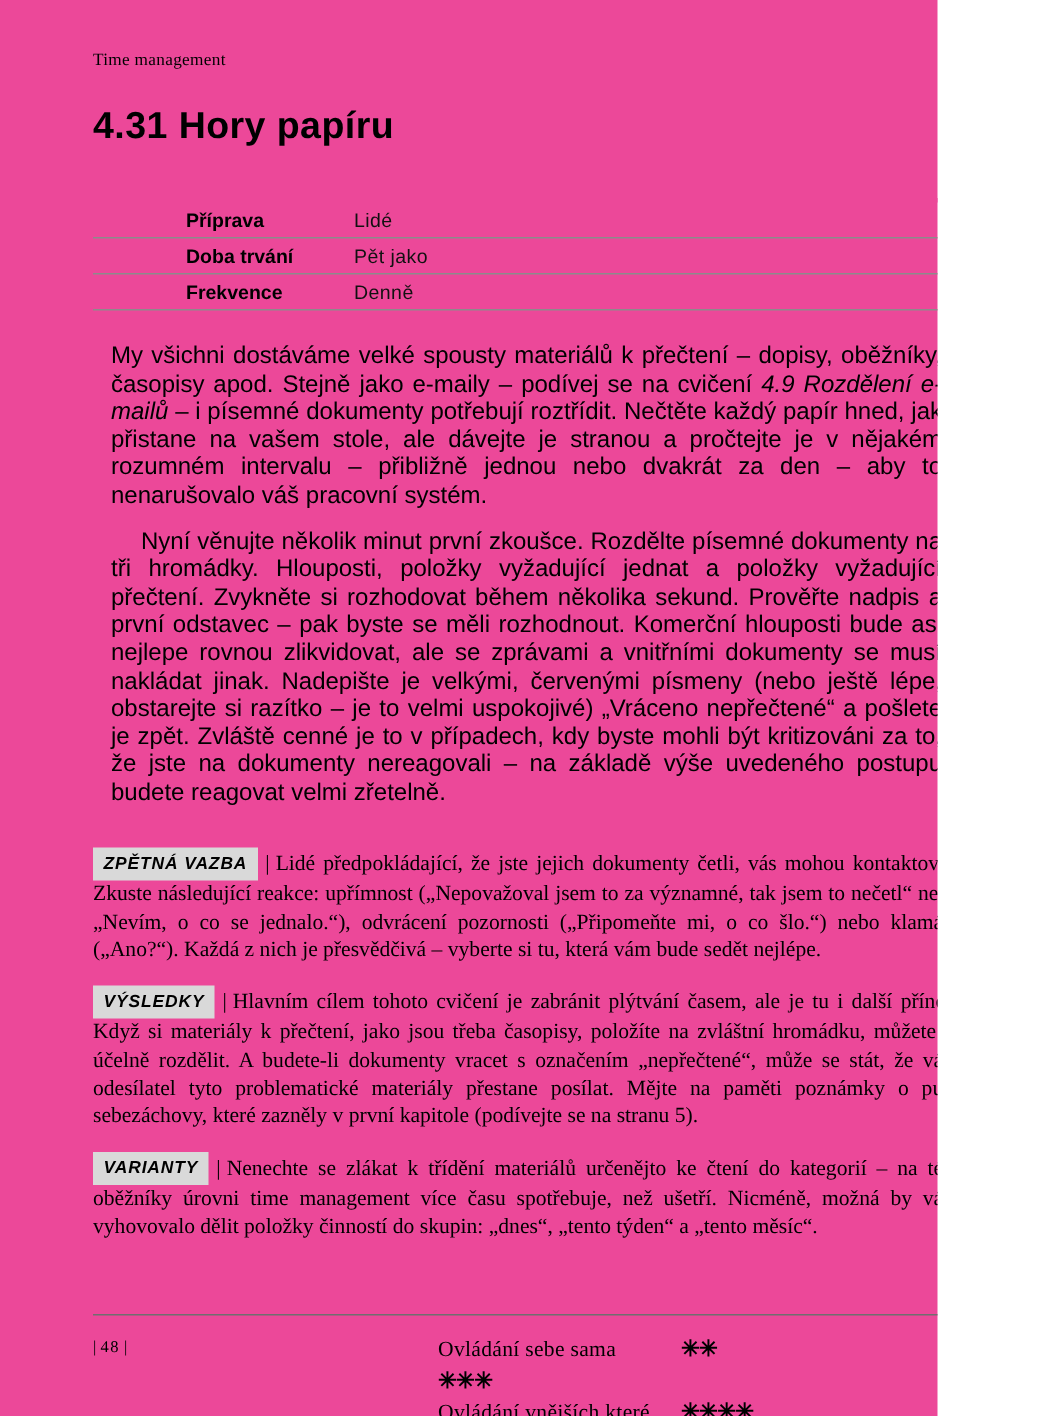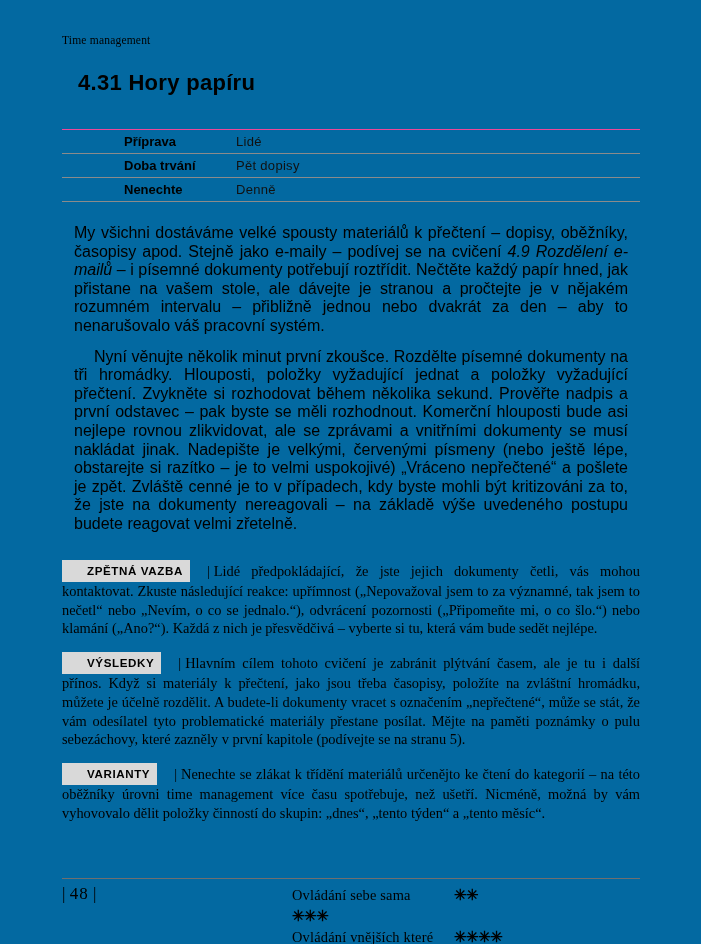--- a/index.html
+++ b/index.html
@@ -2,60 +2,60 @@
 <html><head>
 <meta charset="utf-8">
 <style>
   html, body {
     margin: 0;
     padding: 0;
     background: #ffffff;
   }
   .page {
     position: relative;
-    width: 701px;
+    width: 625px;
     height: 944px;
-    background: #0369a1;
+    background: #ec4899;
     font-family: "Liberation Serif", serif;
     color: #000000;
     overflow: hidden;
   }
   .content {
     position: absolute;
     left: 62px;
     top: 34px;
     width: 578px;
   }
   .running-head {
     font-family: "Liberation Serif", serif;
     font-size: 11.5px;
     letter-spacing: 0.2px;
     color: #000;
     margin: 0 0 24px 0;
   }
   .chapter-title {
     font-family: "Liberation Sans", sans-serif;
-    font-size: 22px;
+    font-size: 25px;
     font-weight: bold;
     letter-spacing: 0.3px;
-    margin: 0 0 33px 16px;
+    margin: 0 0 33px 0;
     color: #000;
   }
   
   .info-table {
     width: 100%;
     border-collapse: collapse;
     margin: 0 0 22px 0;
     font-family: "Liberation Sans", sans-serif;
   }
   .info-table tr {
     border-bottom: 1px solid #8b8b8b;
   }
   .info-table tr:first-child {
-    border-top: 1px solid #ec4899;
+    border-top: 3px solid #ec4899;
   }
   .info-table td {
     padding: 4px 0 4px 0;
     font-size: 13px;
     vertical-align: baseline;
   }
   .info-table td.label {
     width: 100px;
     padding-left: 62px;
     font-weight: bold;
@@ -93,23 +93,24 @@
     margin: 0;
     color: #000;
   }
   .callout-tag {
     display: inline-block;
     background: #d9d9d9;
     font-family: "Liberation Sans", sans-serif;
     font-size: 11.6px;
     font-weight: bold;
     letter-spacing: 0.6px;
-    padding: 2px 7px 2px 25px;
-    margin-right: 17px;
+    padding: 2px 7px 2px 7px;
+    margin-right: 5px;
     vertical-align: 1px;
+    font-style: italic;
   }
   .callout-bar {
     font-family: "Liberation Serif", serif;
     margin-right: 4px;
   }
   
   .ratings {
     margin-top: 62px;
     padding-left: 190px;
     font-family: "Liberation Serif", serif;
@@ -132,23 +133,23 @@
     letter-spacing: -0.5px;
     color: #000;
   }
   
   .footer {
     position: absolute;
     left: 62px;
     bottom: 40px;
     width: 578px;
     border-top: 1px solid #6f6f6f;
-    padding-top: 5px;
-    font-family: "Liberation Serif", serif;
-    font-size: 17px;
+    padding-top: 15px;
+    font-family: "Liberation Serif", serif;
+    font-size: 11px;
     color: #000;
   }
   .footer .pagenum {
     letter-spacing: 1px;
   }
 </style>
 </head>
 <body>
 
 <div class="page">
@@ -160,24 +161,24 @@
     <h1 class="chapter-title">4.31 Hory papíru</h1>
 
     <table class="info-table">
       <tbody>
         <tr>
           <td class="label">Příprava</td>
           <td class="value">Lidé</td>
         </tr>
         <tr>
           <td class="label">Doba trvání</td>
-          <td class="value">Pět dopisy</td>
+          <td class="value">Pět jako</td>
         </tr>
         <tr>
-          <td class="label">Nenechte</td>
+          <td class="label">Frekvence</td>
           <td class="value">Denně</td>
         </tr>
       </tbody>
     </table>
 
     <p class="body"><span>My všichni dostáváme velké spousty materiálů k přečtení – dopisy, oběžníky, časopisy apod. Stejně jako e-maily – podívej se na cvičení </span><em class="it">4.9 Rozdělení e-mailů</em><span> – i písemné dokumenty potřebují roztřídit. Nečtěte každý papír hned, jak přistane na vašem stole, ale dávejte je stranou a pročtejte je v nějakém rozumném intervalu – přibližně jednou nebo dvakrát za den – aby to nenarušovalo váš pracovní systém.</span></p>
 
     <p class="body indent">Nyní věnujte několik minut první zkoušce. Rozdělte písemné dokumenty na tři hromádky. Hlouposti, položky vyžadující jednat a položky vyžadující přečtení. Zvykněte si rozhodovat během několika sekund. Prověřte nadpis a první odstavec – pak byste se měli rozhodnout. Komerční hlouposti bude asi nejlepe rovnou zlikvidovat, ale se zprávami a vnitřními dokumenty se musí nakládat jinak. Nadepište je velkými, červenými písmeny (nebo ještě lépe, obstarejte si razítko – je to velmi uspokojivé) „Vráceno nepřečtené“ a pošlete je zpět. Zvláště cenné je to v případech, kdy byste mohli být kritizováni za to, že jste na dokumenty nereagovali – na základě výše uvedeného postupu budete reagovat velmi zřetelně.</p>
 
     <div class="gap"></div>

